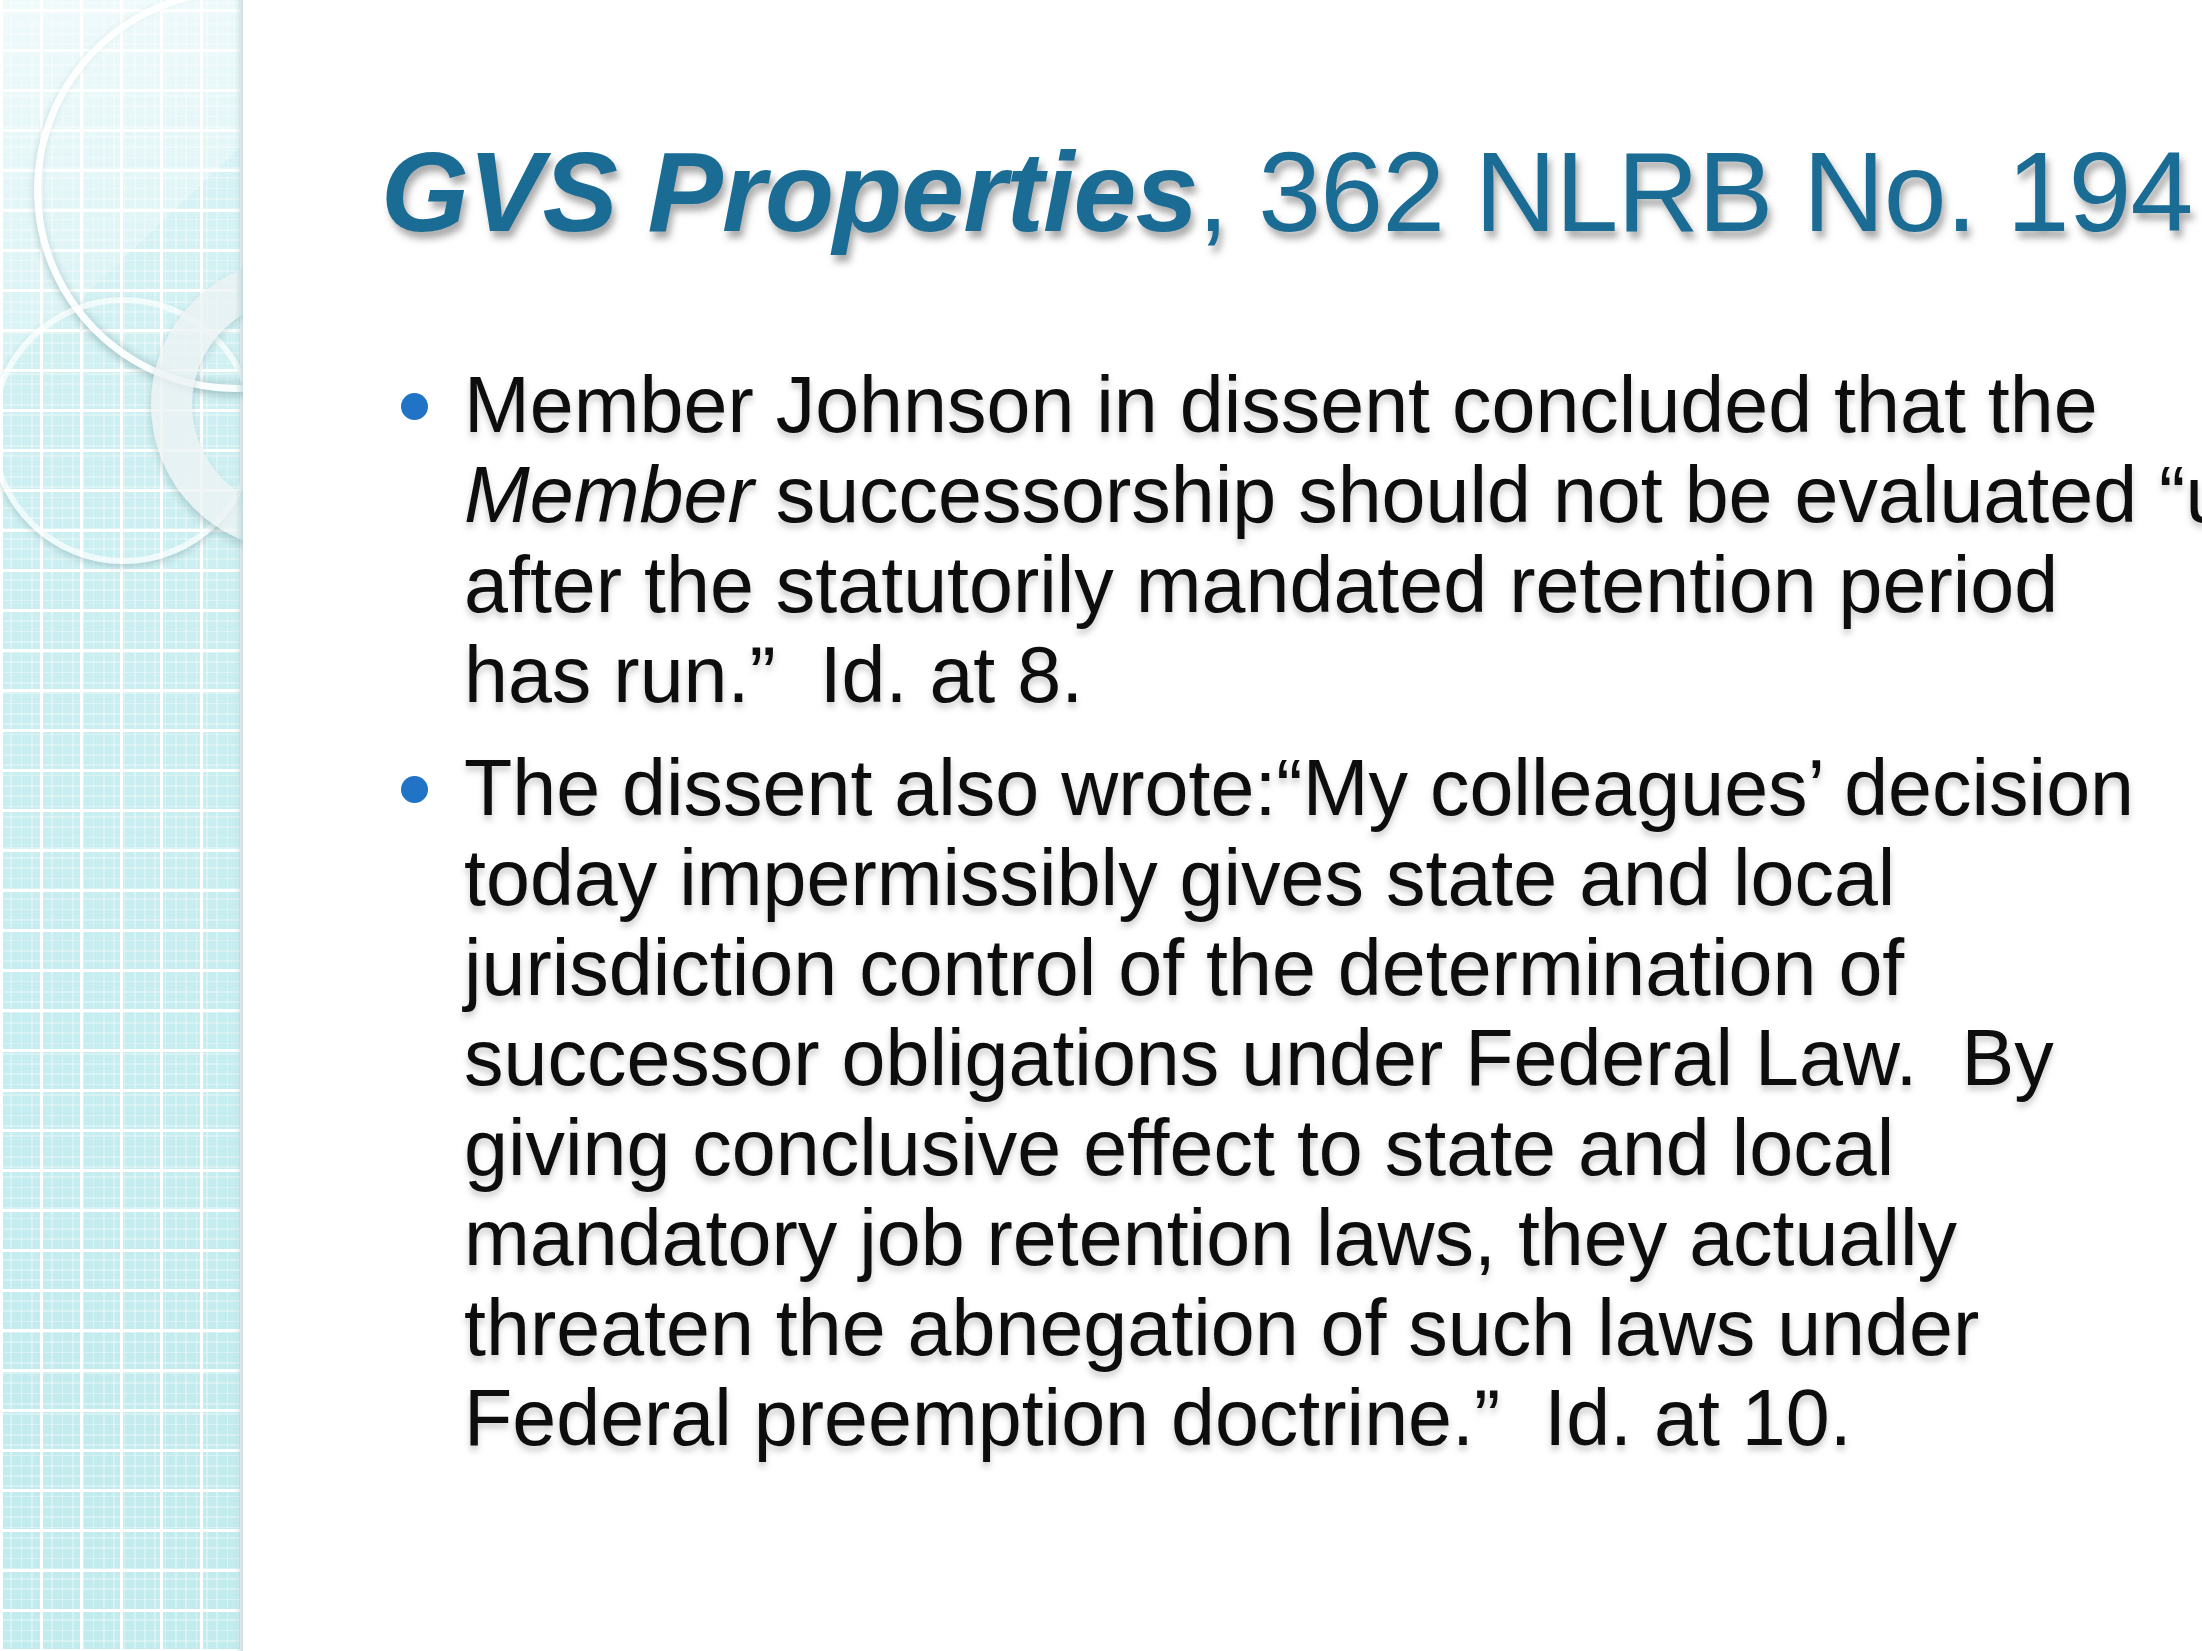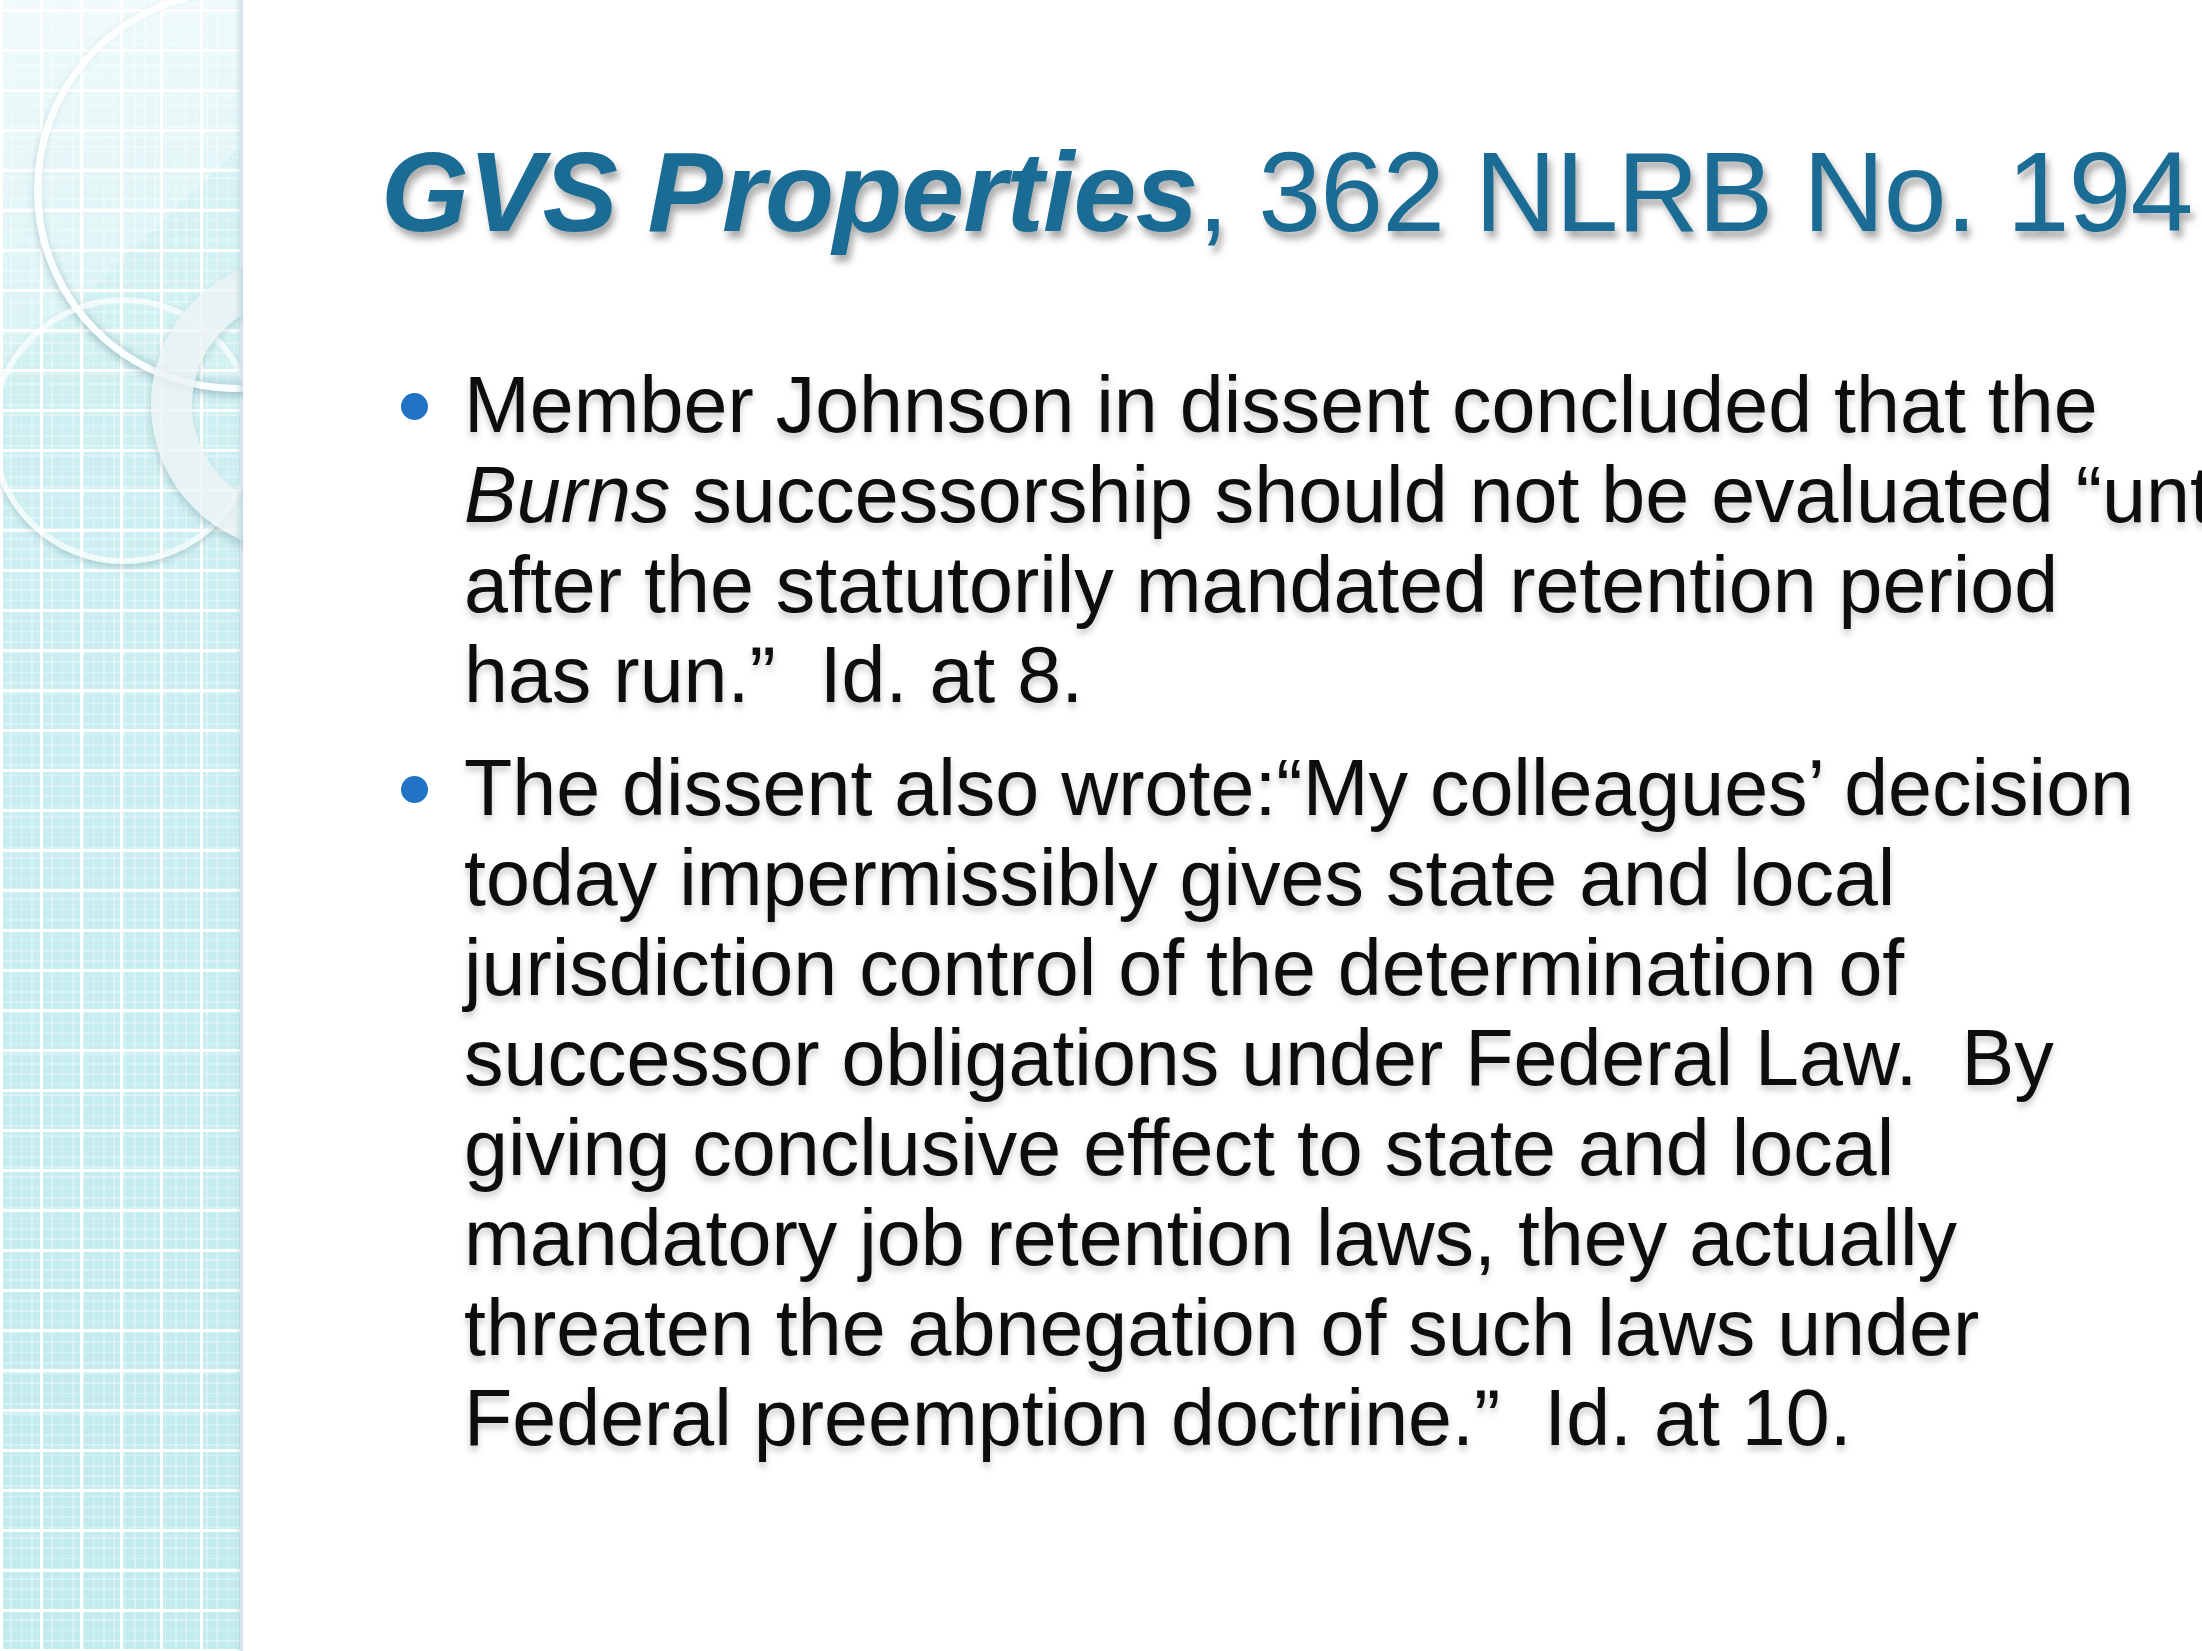--- a/index.html
+++ b/index.html
@@ -110,21 +110,21 @@
     <div class="sidebar-edge"></div>
   </div>
 
   <h1 class="title"><span class="case">GVS Properties</span><span>, 362 NLRB No. 194</span></h1>
 
   <ul class="bullets">
 
     <li>
       <span class="bullet-dot"></span>
       <span class="line">Member Johnson in dissent concluded that the</span>
-      <span class="line"><span class="it">Burns</span><span> successorship should not be evaluated “until</span></span>
+      <span class="line"><span class="it">Member</span><span> successorship should not be evaluated “until</span></span>
       <span class="line">after the statutorily mandated retention period</span>
       <span class="line">has run.”  Id. at 8.</span>
     </li>
 
     <li>
       <span class="bullet-dot"></span>
       <span class="line">The dissent also wrote:“My colleagues’ decision</span>
       <span class="line">today impermissibly gives state and local</span>
       <span class="line">jurisdiction control of the determination of</span>
       <span class="line">successor obligations under Federal Law.  By</span>

